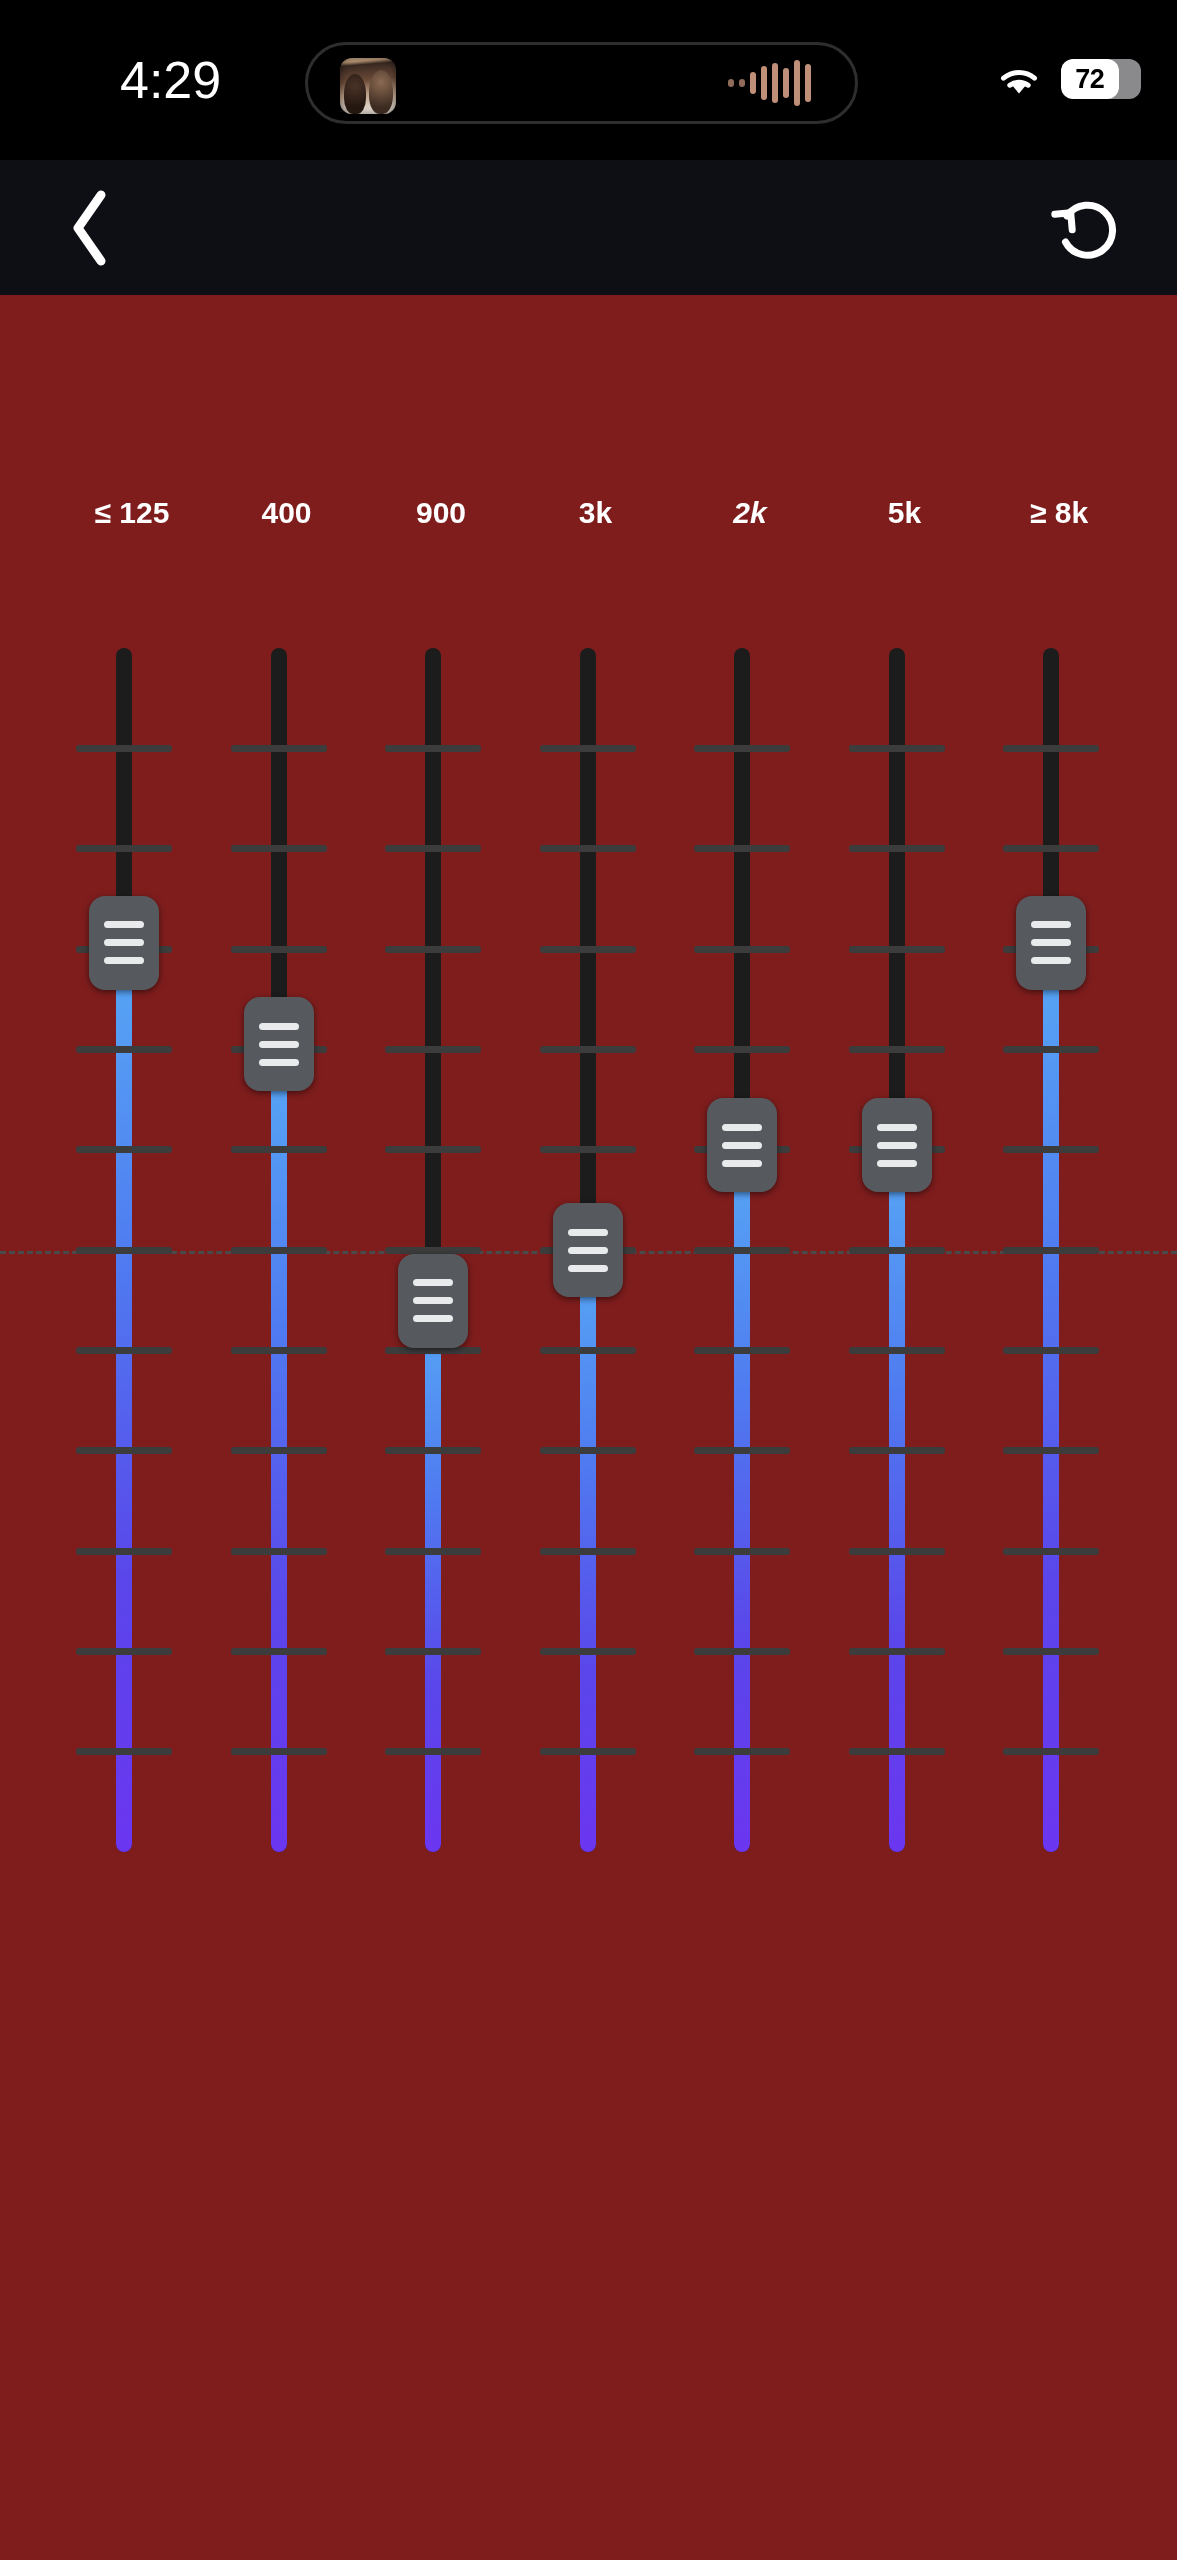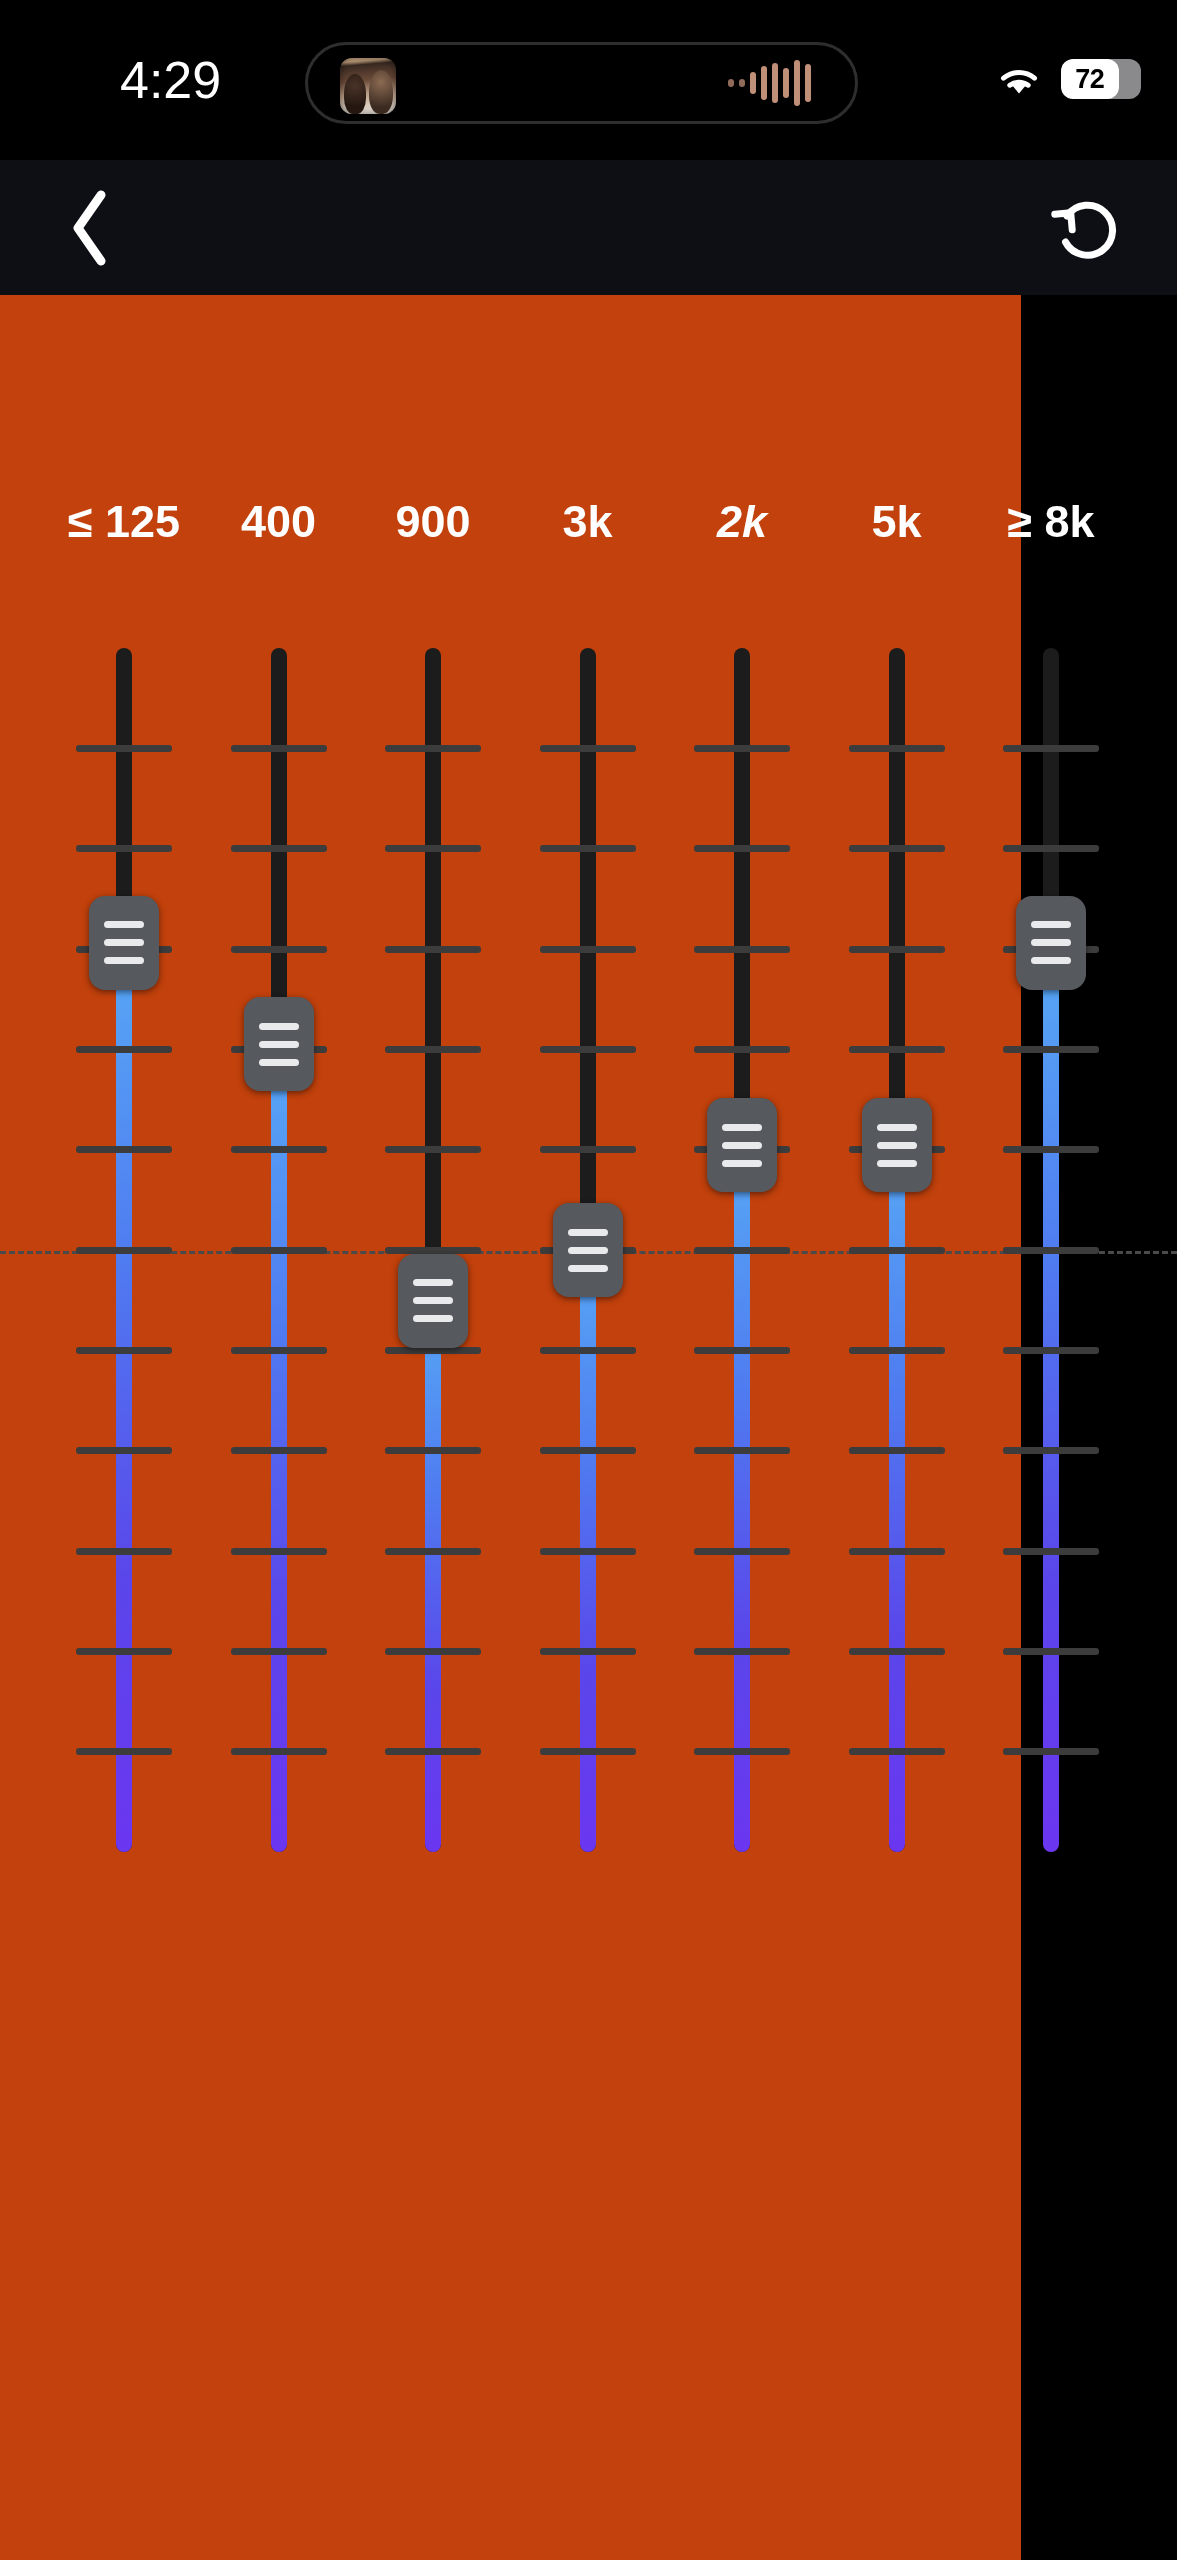--- a/index.html
+++ b/index.html
@@ -2,21 +2,21 @@
 <html><head>
 <meta charset="utf-8">
 <style>
   * { margin:0; padding:0; box-sizing:border-box; }
   html, body {
     width:1177px; height:2560px;
     background:#000;
     font-family:"Liberation Sans", sans-serif;
     overflow:hidden;
   }
-  #app { position:relative; width:1021px; height:2560px; background:#c2410c; }
+  #app { position:relative; width:1177px; height:2560px; background:#7f1d1d; }
 
   
   #status-bar {
     position:absolute; left:0; top:0; width:1177px; height:160px;
     background:#000;
   }
   #status-time {
     position:absolute; left:120px; top:52px;
     font-size:52px; font-weight:500; color:#ffffff;
     letter-spacing:0px; line-height:56px;
@@ -91,22 +91,22 @@
 
   
   #eq {
     position:absolute; left:0; top:460px; width:1177px; height:1620px;
   }
   #freq-labels {
     position:absolute; left:0; top:36px; width:1177px; height:56px;
   }
   .freq-label {
     position:absolute; transform:translateX(-50%);
-    font-size:45px; font-weight:700; color:#ffffff;
-    white-space:nowrap; text-align:left;
+    font-size:30px; font-weight:700; color:#ffffff;
+    white-space:nowrap; text-align:left;margin-left:8px;
   }
 
   
   #zero-line {
     position:absolute; left:0; top:791px; width:1177px; height:0;
     border-top:3px dashed #4a4a4a;
   }
 
   
   .slider-col {

